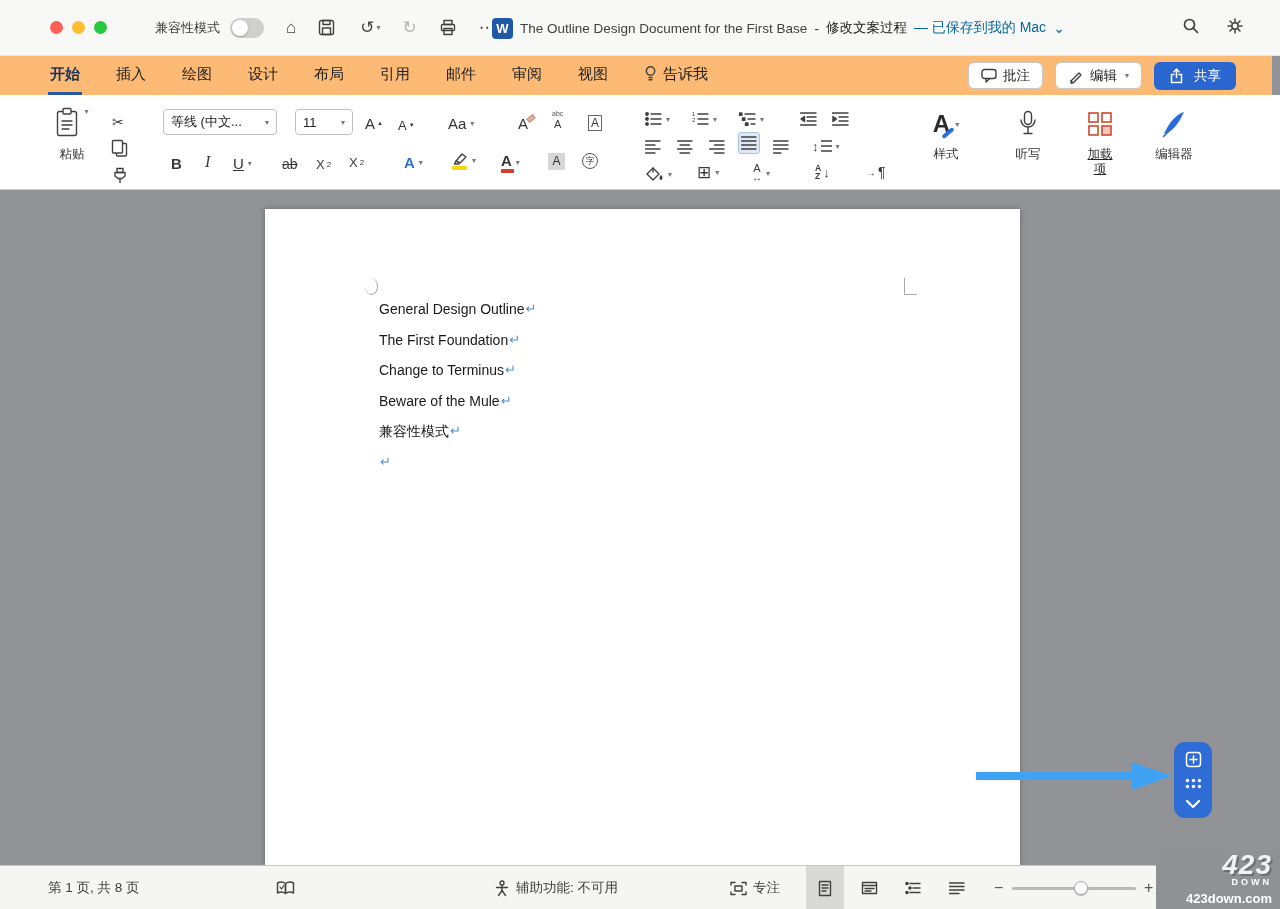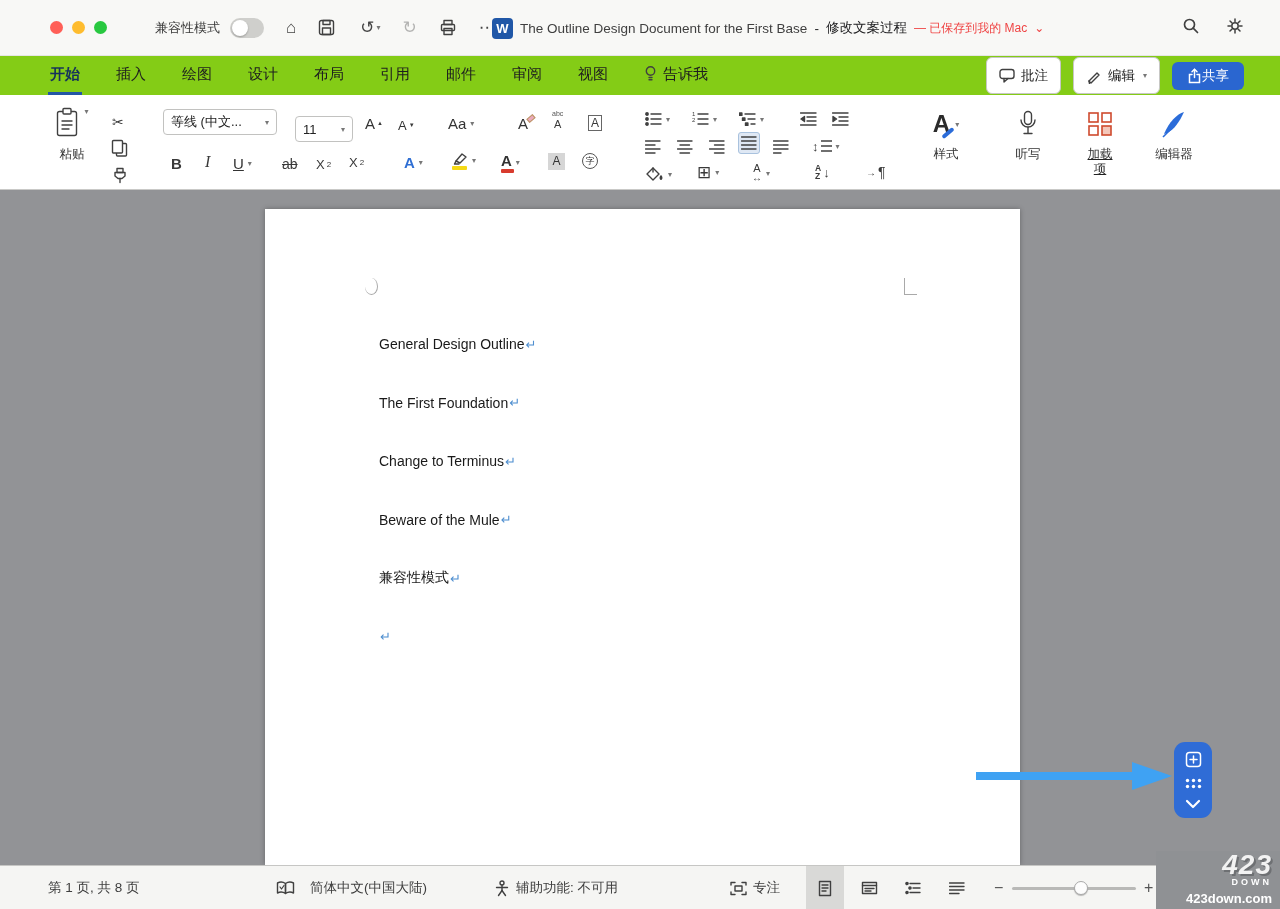--- a/index.html
+++ b/index.html
@@ -17,32 +17,32 @@
   .toggle .knob { position:absolute; left:2px; top:2px; width:16px; height:16px; border-radius:50%; background:#fff; box-shadow:0 1px 2px rgba(0,0,0,.25); }
   .tb-ic { font-size:17px; color:#444; margin-left:22px; cursor:default; }
   .tb-svg { margin-left:22px; display:inline-flex; }
   .chev { font-size:8px; color:#777; margin-left:2px; }
   .disabled { opacity:.38; }
   .title-center { position:absolute; left:492px; top:0; height:56px; display:flex; align-items:center; gap:7px; }
   .wlogo { width:21px; height:21px; border-radius:4px; background:#2057a7; color:#fff; font-weight:bold;
            font-size:13px; display:flex; align-items:center; justify-content:center; }
   .doc-title { font-size:13.5px; color:#404040; }
   .title-mid { font-size:13.5px; color:#1c1c1e; }
-  .title-dim { font-size:12px; color:#ef4444; }
+  .title-dim { font-size:14px; color:#0369a1; }
   .tb-right { position:absolute; right:36px; top:0; height:56px; display:flex; align-items:center; gap:26px; }
 
   
-  .tabrow { position:absolute; top:56px; left:0; right:0; height:39px; background:#84cc16; display:flex; align-items:stretch; padding-left:48px; }
+  .tabrow { position:absolute; top:56px; left:0; right:8px; height:39px; background:#fdba74; display:flex; align-items:stretch; padding-left:48px; }
   .tab { font-size:15px; color:#1d1d1f; margin-right:32px; display:flex; align-items:center; gap:6px;
          border-bottom:3px solid transparent; padding:0 2px; cursor:default; }
   .tab.active { font-weight:bold; border-bottom-color:#2456a4; color:#16325c; }
   .tabrow-right { margin-left:auto; display:flex; align-items:center; gap:12px; padding-right:36px; }
   .pillbtn { display:flex; align-items:center; gap:6px; border:1px solid #c7c7c5; border-radius:6px;
-             background:#fff; height:37px; padding:0 12px; font-size:13.5px; color:#222; }
-  .sharebtn { display:flex; align-items:center; gap:0; border-radius:6px; background:#2a66d0; color:#fff;
+             background:#fff; height:27px; padding:0 12px; font-size:13.5px; color:#222; }
+  .sharebtn { display:flex; align-items:center; gap:10px; border-radius:6px; background:#2a66d0; color:#fff;
               height:28px; padding:0 15px; font-size:13.5px; }
 
   
   .ribbon { position:absolute; top:95px; left:0; right:0; height:95px; background:#fff; border-bottom:1px solid #c9c9c7; }
   .rb { position:absolute; display:flex; align-items:center; gap:2px; color:#3a3a3a; font-size:15px; height:22px; }
   .bigbtn { position:absolute; width:56px; text-align:center; }
   .bigbtn-top { display:flex; align-items:flex-start; justify-content:center; gap:3px; height:34px; }
   .bigbtn-label { font-size:12.5px; color:#333; margin-top:6px; line-height:15px; }
   .combo { position:absolute; display:flex; align-items:center; justify-content:space-between; height:26px;
            border:1px solid #c2c2c0; border-radius:4px; background:#fff; padding:0 7px; }
@@ -67,21 +67,21 @@
   .styles-A { font-size:24px; font-weight:bold; color:#2b2b2b; position:relative; }
   .styles-A::after { content:""; position:absolute; right:-5px; bottom:3px; width:14px; height:4px; background:#2b6cd9; transform:rotate(-40deg); border-radius:2px; }
 
   
   .docarea { position:absolute; top:190px; left:0; right:0; bottom:44px; background:#929396; }
   .page { position:absolute; left:265px; top:19px; width:755px; height:656px; background:#fff; box-shadow:0 0 5px rgba(0,0,0,.3); }
   .cropmark { position:absolute; width:13px; height:17px; }
   .cropmark.tl { left:100px; top:69px; border-right:1px solid #a9a9a9; border-bottom:1px solid #a9a9a9; }
   .cropmark.tr { left:639px; top:69px; border-left:1px solid #a9a9a9; border-bottom:1px solid #a9a9a9; }
   .doctext { position:absolute; left:114px; top:92px; font-size:14px; color:#191919; }
-  .docline { height:30.5px; display:flex; align-items:center; white-space:pre;margin-top:28px; }
+  .docline { height:30.5px; display:flex; align-items:flex-start; white-space:pre; }
   .retmark { color:#4f8fd0; font-size:13px; margin-left:1px; }
 
   .floatbtn { position:absolute; left:1174px; top:552px; width:38px; height:76px; background:#2f6cd6; border-radius:11px;
               display:flex; flex-direction:column; align-items:center; justify-content:space-between; padding:9px 0; }
   .arrow-svg { position:absolute; left:968px; top:568px; }
 
   
   .statusbar { position:absolute; bottom:0; left:0; right:0; height:44px; background:#f5f5f3; border-top:1px solid #c6c6c4; font-size:13.5px; color:#3e3e3e; }
   .sb { position:absolute; top:0; height:44px; display:flex; align-items:center; gap:6px; }
   .viewbtn { width:38px; height:44px; display:flex; align-items:center; justify-content:center; }
@@ -236,21 +236,21 @@
         <rect x="5" y="1.5" width="6" height="4"></rect>
         <path d="M3 5.5 H13 V9 L10 11.5 H6 L3 9 Z"></path>
         <line x1="8" y1="11.5" x2="8" y2="15.5"></line>
       </svg>
   </span>
 
   <div class="combo" style="left:163px; top:14px; width:114px;">
     <input value="等线 (中文..." style="">
     <span class="chev">▾</span>
   </div>
-  <div class="combo" style="left:295px; top:14px; width:58px;margin-top:7px;">
+  <div class="combo" style="left:295px; top:14px; width:58px;">
     <input value="11" style="">
     <span class="chev">▾</span>
   </div>
   <span class="rb" style="left:365px; top:17px;">
     <span class="ltr">A</span>
       <sup style="font-size:6px;">▲</sup>
   </span>
   <span class="rb" style="left:398px; top:19px;">
     <span class="ltr" style="font-size:13px;">A</span>
       <sup style="font-size:6px;">▼</sup>
@@ -533,21 +533,20 @@
 <div class="statusbar">
   <span class="sb" style="left:48px;">第 1 页, 共 8 页</span>
   <span class="sb" style="left:198px;margin-top:32px;">19 个字</span>
   <span class="sb" style="left:276px;">
     <svg class="ic" width="19" height="16">
         <path d="M1.5 3 C4.5 1.5 8 2.5 9.5 3.5 V13.5 C8 12.5 4.5 11.5 1.5 13 Z"></path>
         <path d="M17.5 3 C14.5 1.5 11 2.5 9.5 3.5 V13.5 C11 12.5 14.5 11.5 17.5 13 Z"></path>
         <path d="M4 7 L5.5 9 L8 5.5" style="stroke-width:1.2;"></path>
       </svg>
   </span>
-  <span class="sb" style="left:310px;">简体中文(中国大陆)</span>
   <span class="sb" style="left:494px;">
     <svg class="ic" width="16" height="17">
         <circle cx="8" cy="3" r="2"></circle>
         <line x1="2.5" y1="7.5" x2="13.5" y2="7.5"></line>
         <line x1="8" y1="5" x2="8" y2="10.5"></line>
         <line x1="8" y1="10.5" x2="4.5" y2="15.5"></line>
         <line x1="8" y1="10.5" x2="11.5" y2="15.5"></line>
       </svg>
   </span>
   <span class="sb" style="left:516px;">辅助功能: 不可用</span>

